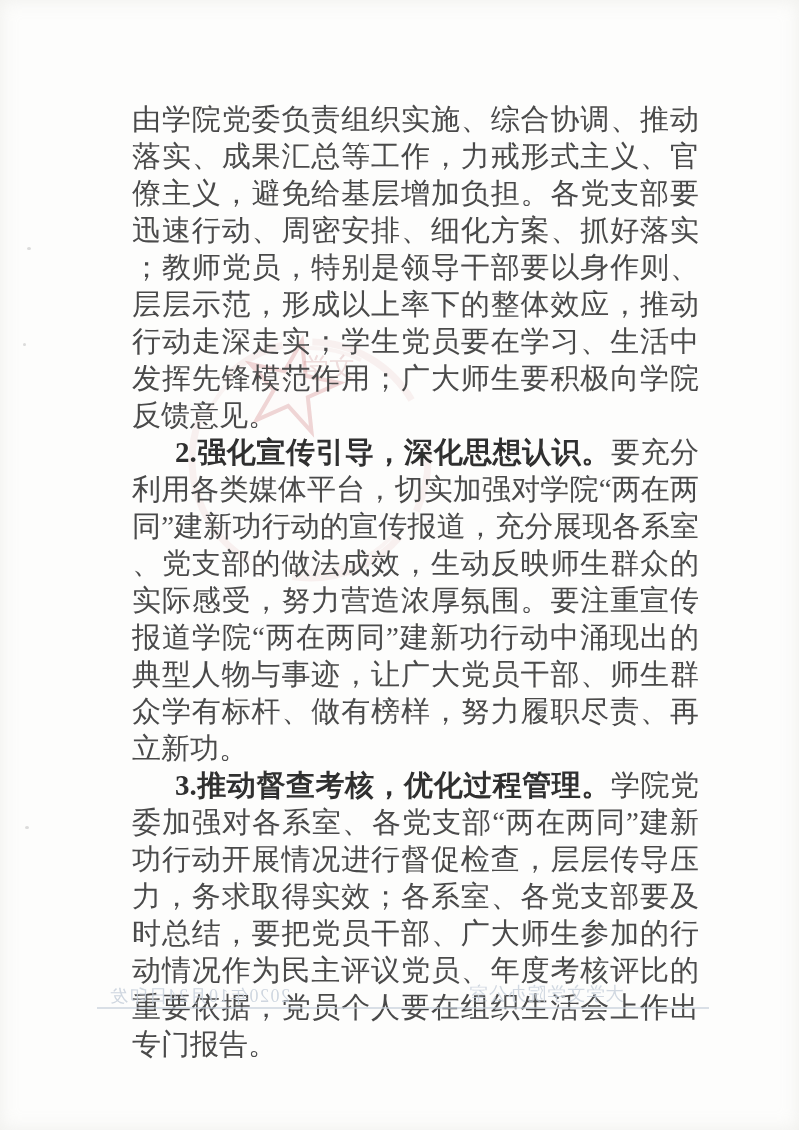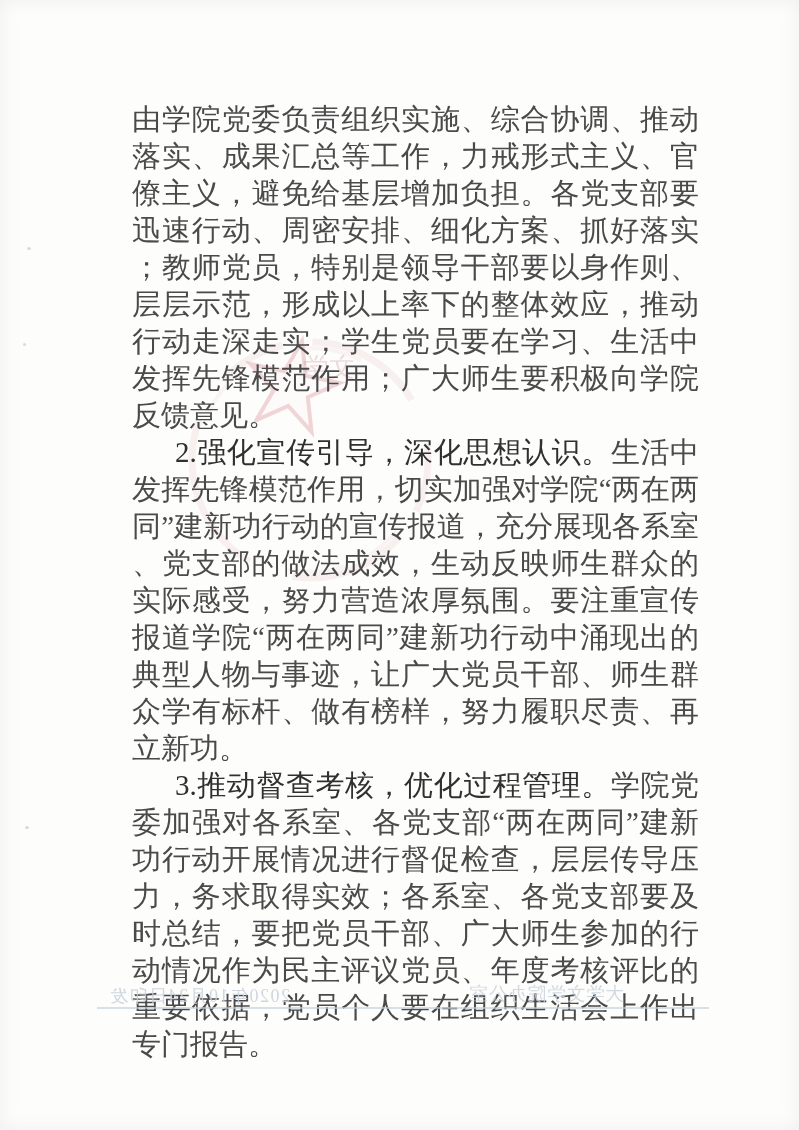--- a/index.html
+++ b/index.html
@@ -21,21 +21,21 @@
   }
   
   .textblock{
     position:absolute;left:132px;top:101px;width:567px;
     font-size:29px;line-height:37px;color:var(--ink);
     text-align:justify;text-justify:inter-character;
     word-break:break-all;line-break:anywhere;
   }
   .textblock p{margin:0;padding:0;}
   .textblock p.indent{text-indent:43px;}
-  .lead{font-weight:400;color:var(--ink-bold);}
+  .lead{font-weight:700;color:var(--ink-bold);}
   
   .seal{position:absolute;left:180px;top:318px;width:280px;height:300px;pointer-events:none;filter:blur(.6px);}
   
   .bleed{
     position:absolute;transform:scaleX(-1);color:var(--bleed);
     filter:blur(.5px);white-space:nowrap;pointer-events:none;
   }
   .bleed-date{left:100px;top:984px;width:190px;font-size:18px;letter-spacing:1.5px;opacity:.85;}
   .bleed-office{left:466px;top:981px;width:158px;font-size:18.5px;letter-spacing:1px;opacity:.8;}
   .bleed-rule{
@@ -59,21 +59,21 @@
         <circle cx="150" cy="142" r="118" fill="none" stroke="#cf7b7b" stroke-width="7" opacity="0.10" stroke-dasharray="70 46 120 30" transform="rotate(25 150 142)"></circle>
         <path d="M0,-48 L10.8,-14.8 L45.6,-14.8 L17.4,5.7 L28.2,38.8 L0,18.3 L-28.2,38.8 L-17.4,5.7 L-45.6,-14.8 L-10.8,-14.8 Z" transform="translate(168,70) rotate(-12)" fill="rgba(207,123,123,0.05)" stroke="#cf7b7b" stroke-width="4" opacity="0.30"></path>
         <text x="106" y="58" font-size="26" fill="#c98a8a" opacity="0.28">文学</text>
         <circle cx="150" cy="142" r="112" fill="none" stroke="#d79090" stroke-width="4" opacity="0.09" stroke-dasharray="40 200 60 80" transform="rotate(120 150 142)"></circle>
       </g>
     </svg>
   </div>
 
   <div class="textblock">
     <p class="para"><span class="lead"></span><span>由学院党委负责组织实施、综合协调、推动落实、成果汇总等工作，力戒形式主义、官僚主义，避免给基层增加负担。各党支部要迅速行动、周密安排、细化方案、抓好落实；教师党员，特别是领导干部要以身作则、层层示范，形成以上率下的整体效应，推动行动走深走实；学生党员要在学习、生活中发挥先锋模范作用；广大师生要积极向学院反馈意见。</span></p>
-    <p class="para indent"><span class="lead">2.强化宣传引导，深化思想认识。</span><span>生活中发挥先锋模范作用，切实加强对学院“两在两同”建新功行动的宣传报道，充分展现各系室、党支部的做法成效，生动反映师生群众的实际感受，努力营造浓厚氛围。要注重宣传报道学院“两在两同”建新功行动中涌现出的典型人物与事迹，让广大党员干部、师生群众学有标杆、做有榜样，努力履职尽责、再立新功。</span></p>
+    <p class="para indent"><span class="lead">2.强化宣传引导，深化思想认识。</span><span>要充分利用各类媒体平台，切实加强对学院“两在两同”建新功行动的宣传报道，充分展现各系室、党支部的做法成效，生动反映师生群众的实际感受，努力营造浓厚氛围。要注重宣传报道学院“两在两同”建新功行动中涌现出的典型人物与事迹，让广大党员干部、师生群众学有标杆、做有榜样，努力履职尽责、再立新功。</span></p>
     <p class="para indent"><span class="lead">3.推动督查考核，优化过程管理。</span><span>学院党委加强对各系室、各党支部“两在两同”建新功行动开展情况进行督促检查，层层传导压力，务求取得实效；各系室、各党支部要及时总结，要把党员干部、广大师生参加的行动情况作为民主评议党员、年度考核评比的重要依据，党员个人要在组织生活会上作出专门报告。</span></p>
   </div>
 
   <div class="bleed bleed-date">2020年10月24日印发</div>
   <div class="bleed bleed-office">大学文学院办公室</div>
   <div class="bleed-rule"></div>
 
   <div class="speck s1"></div>
   <div class="speck s2"></div>
   <div class="speck s3"></div>

